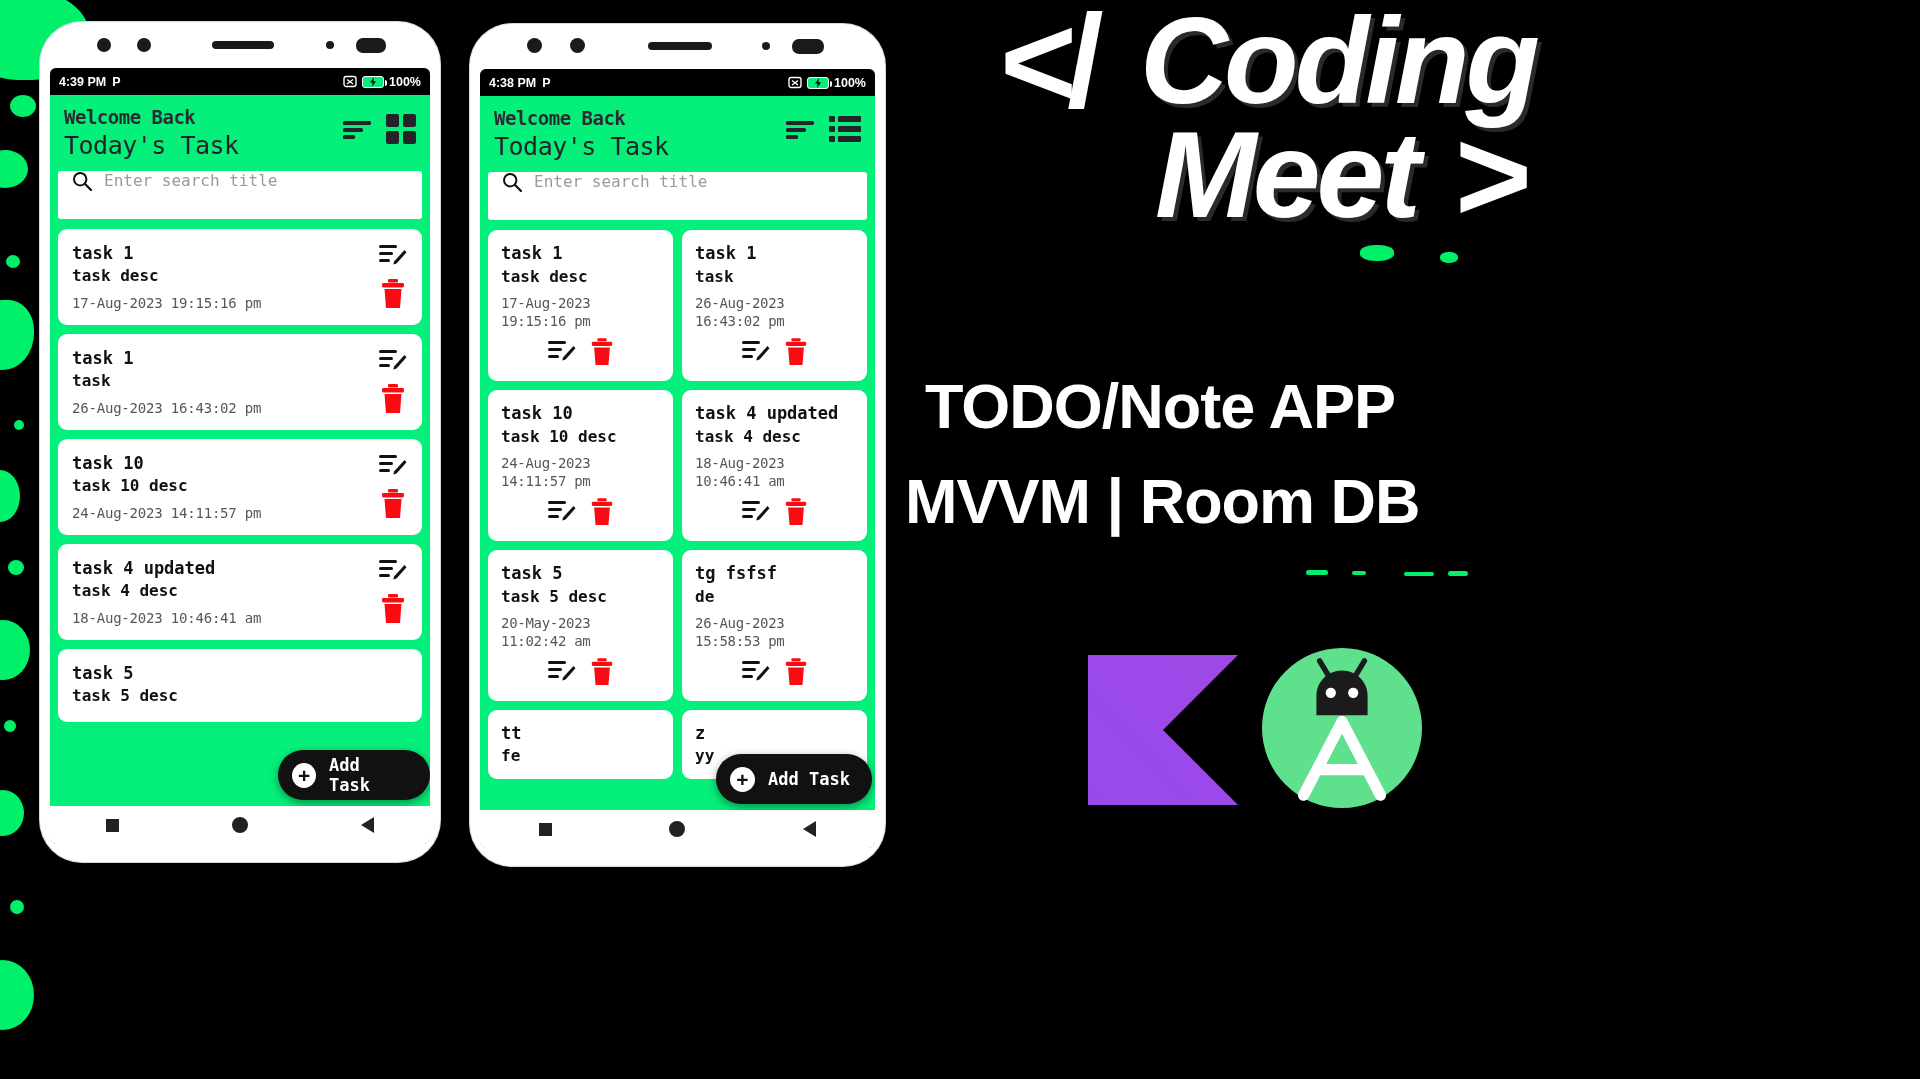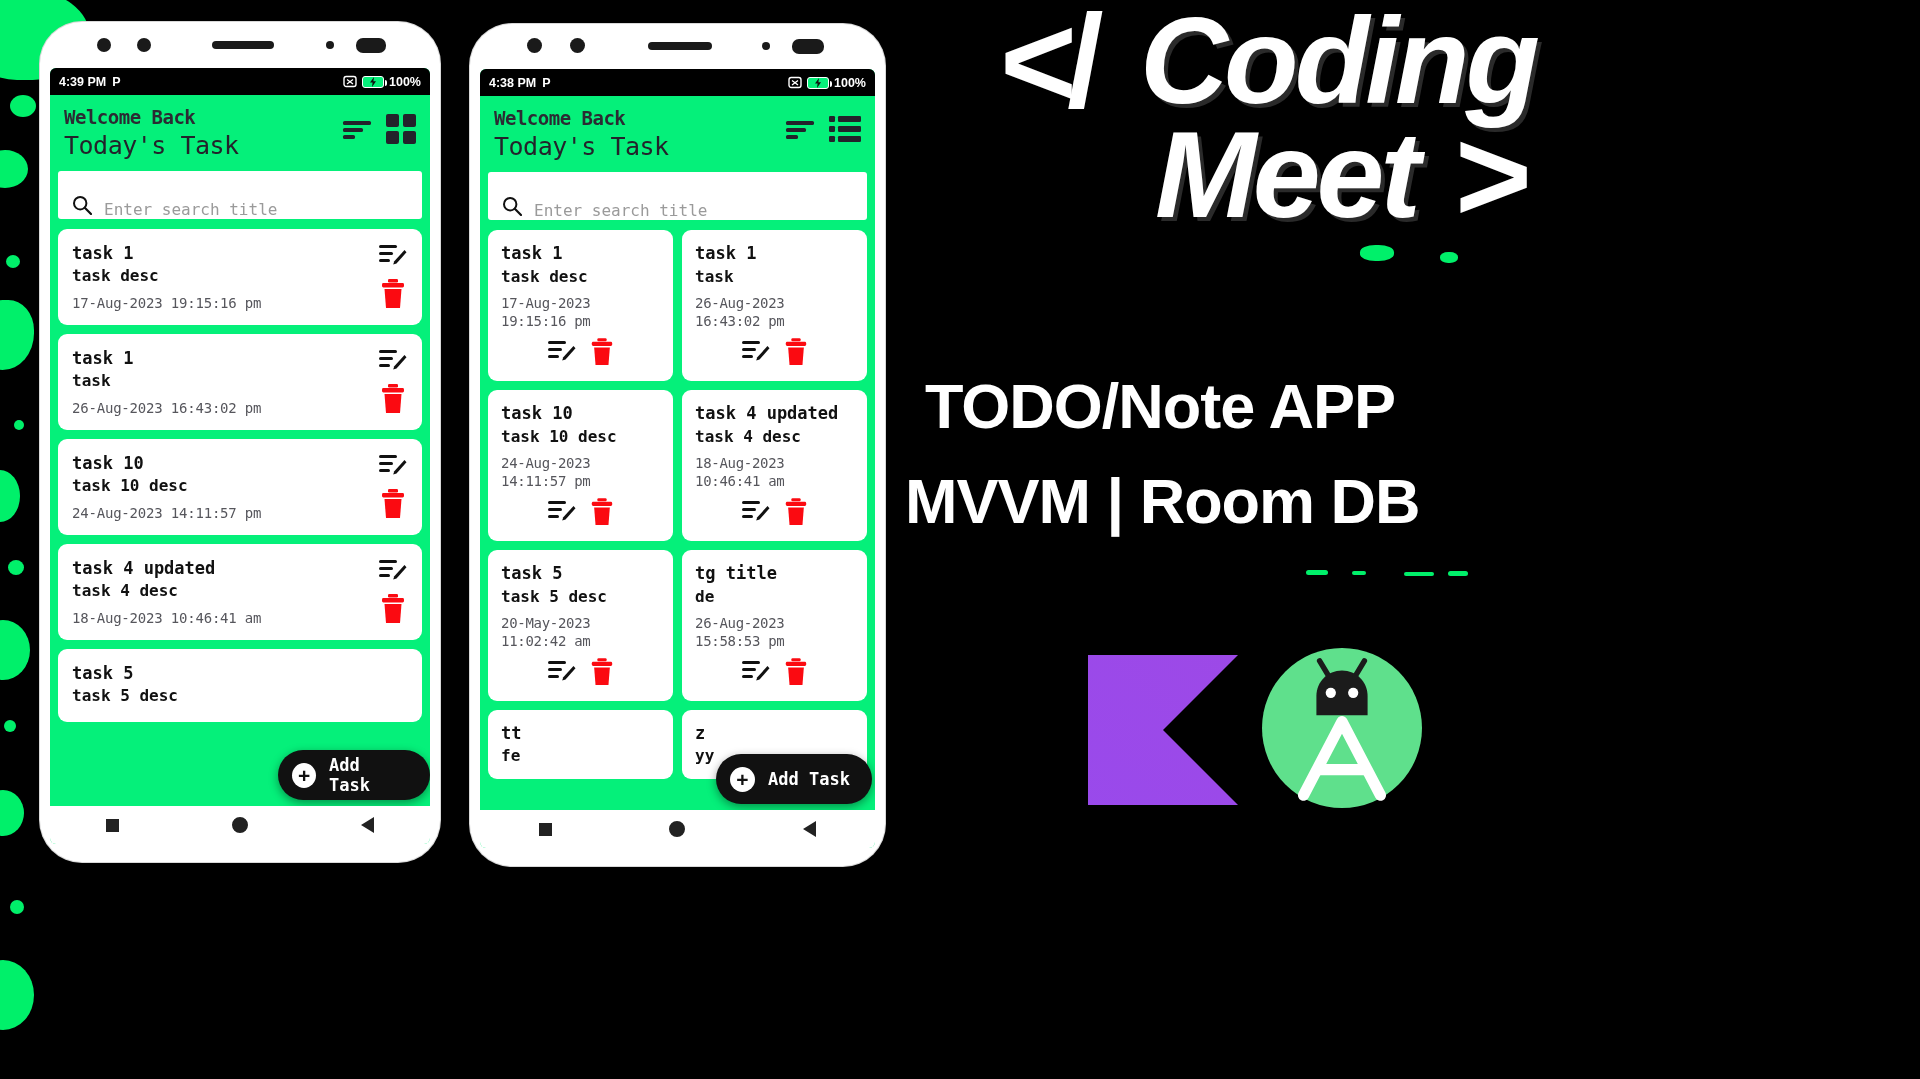--- a/index.html
+++ b/index.html
@@ -50,21 +50,21 @@
 
   
   .appbar { padding: 9px 14px 11px 14px; display:flex; align-items:flex-start; justify-content:space-between; }
   .welcome { color:#2b2b33; font-size:19px; font-weight:700; letter-spacing:-0.5px; line-height:1.45; }
   .todays  { color:#23232b; font-size:25px; font-weight:400; letter-spacing:-0.5px; line-height:1.15;}
   .hdr-icons { display:flex; align-items:center; gap:14px; padding-top:10px; }
 
   
   .searchbox {
     margin: 0 8px; background:#fff; border-radius:3px;
-    height:48px; display:flex; align-items:flex-end; gap:12px; padding: 0 14px;
+    height:48px; display:flex; align-items:flex-start; gap:12px; padding: 0 14px;
   }
   .search-ph { color:#9a9a9a; font-size:16px; }
 
   
   .list { padding: 10px 8px 0 8px; display:flex; flex-direction:column; gap:9px; }
   .lcard {
     background:#fff; border-radius:9px; padding:12px 14px 14px 14px;
     position:relative; min-height:95px;
   }
   .lcard .t { font-size:17px; font-weight:700; color:#111; line-height:1.42; }
@@ -465,21 +465,21 @@
                 </svg></span>
             <span><svg width="24" height="28" viewBox="0 0 26 30">
                   <rect x="8" y="0" width="10" height="3.4" rx="1.2" fill="#fb0a11"></rect>
                   <rect x="2" y="4" width="22" height="4.4" rx="1.4" fill="#fb0a11"></rect>
                   <path d="M4.5 10 H21.5 L20 29 H6 Z" fill="#fb0a11"></path>
                 </svg></span>
           </div>
         </div>
 
         <div class="gcard">
-          <div class="t">tg title</div>
+          <div class="t">tg fsfsf</div>
           <div class="d">de</div>
           <div class="dt">26-Aug-2023</div>
           <div class="dt" style="margin-top:0;">15:58:53 pm</div>
           <div class="gacts">
             <span><svg width="28" height="26" viewBox="0 0 28 26">
                   <rect x="0" y="2" width="18" height="3" rx="1.5" fill="#111"></rect>
                   <rect x="0" y="9" width="14" height="3" rx="1.5" fill="#111"></rect>
                   <rect x="0" y="16" width="11" height="3" rx="1.5" fill="#111"></rect>
                   <path d="M25.5 7 L27.5 9.3 L17.5 20.5 L14.2 21.6 L15.3 18.3 Z" fill="#111"></path>
                 </svg></span>

